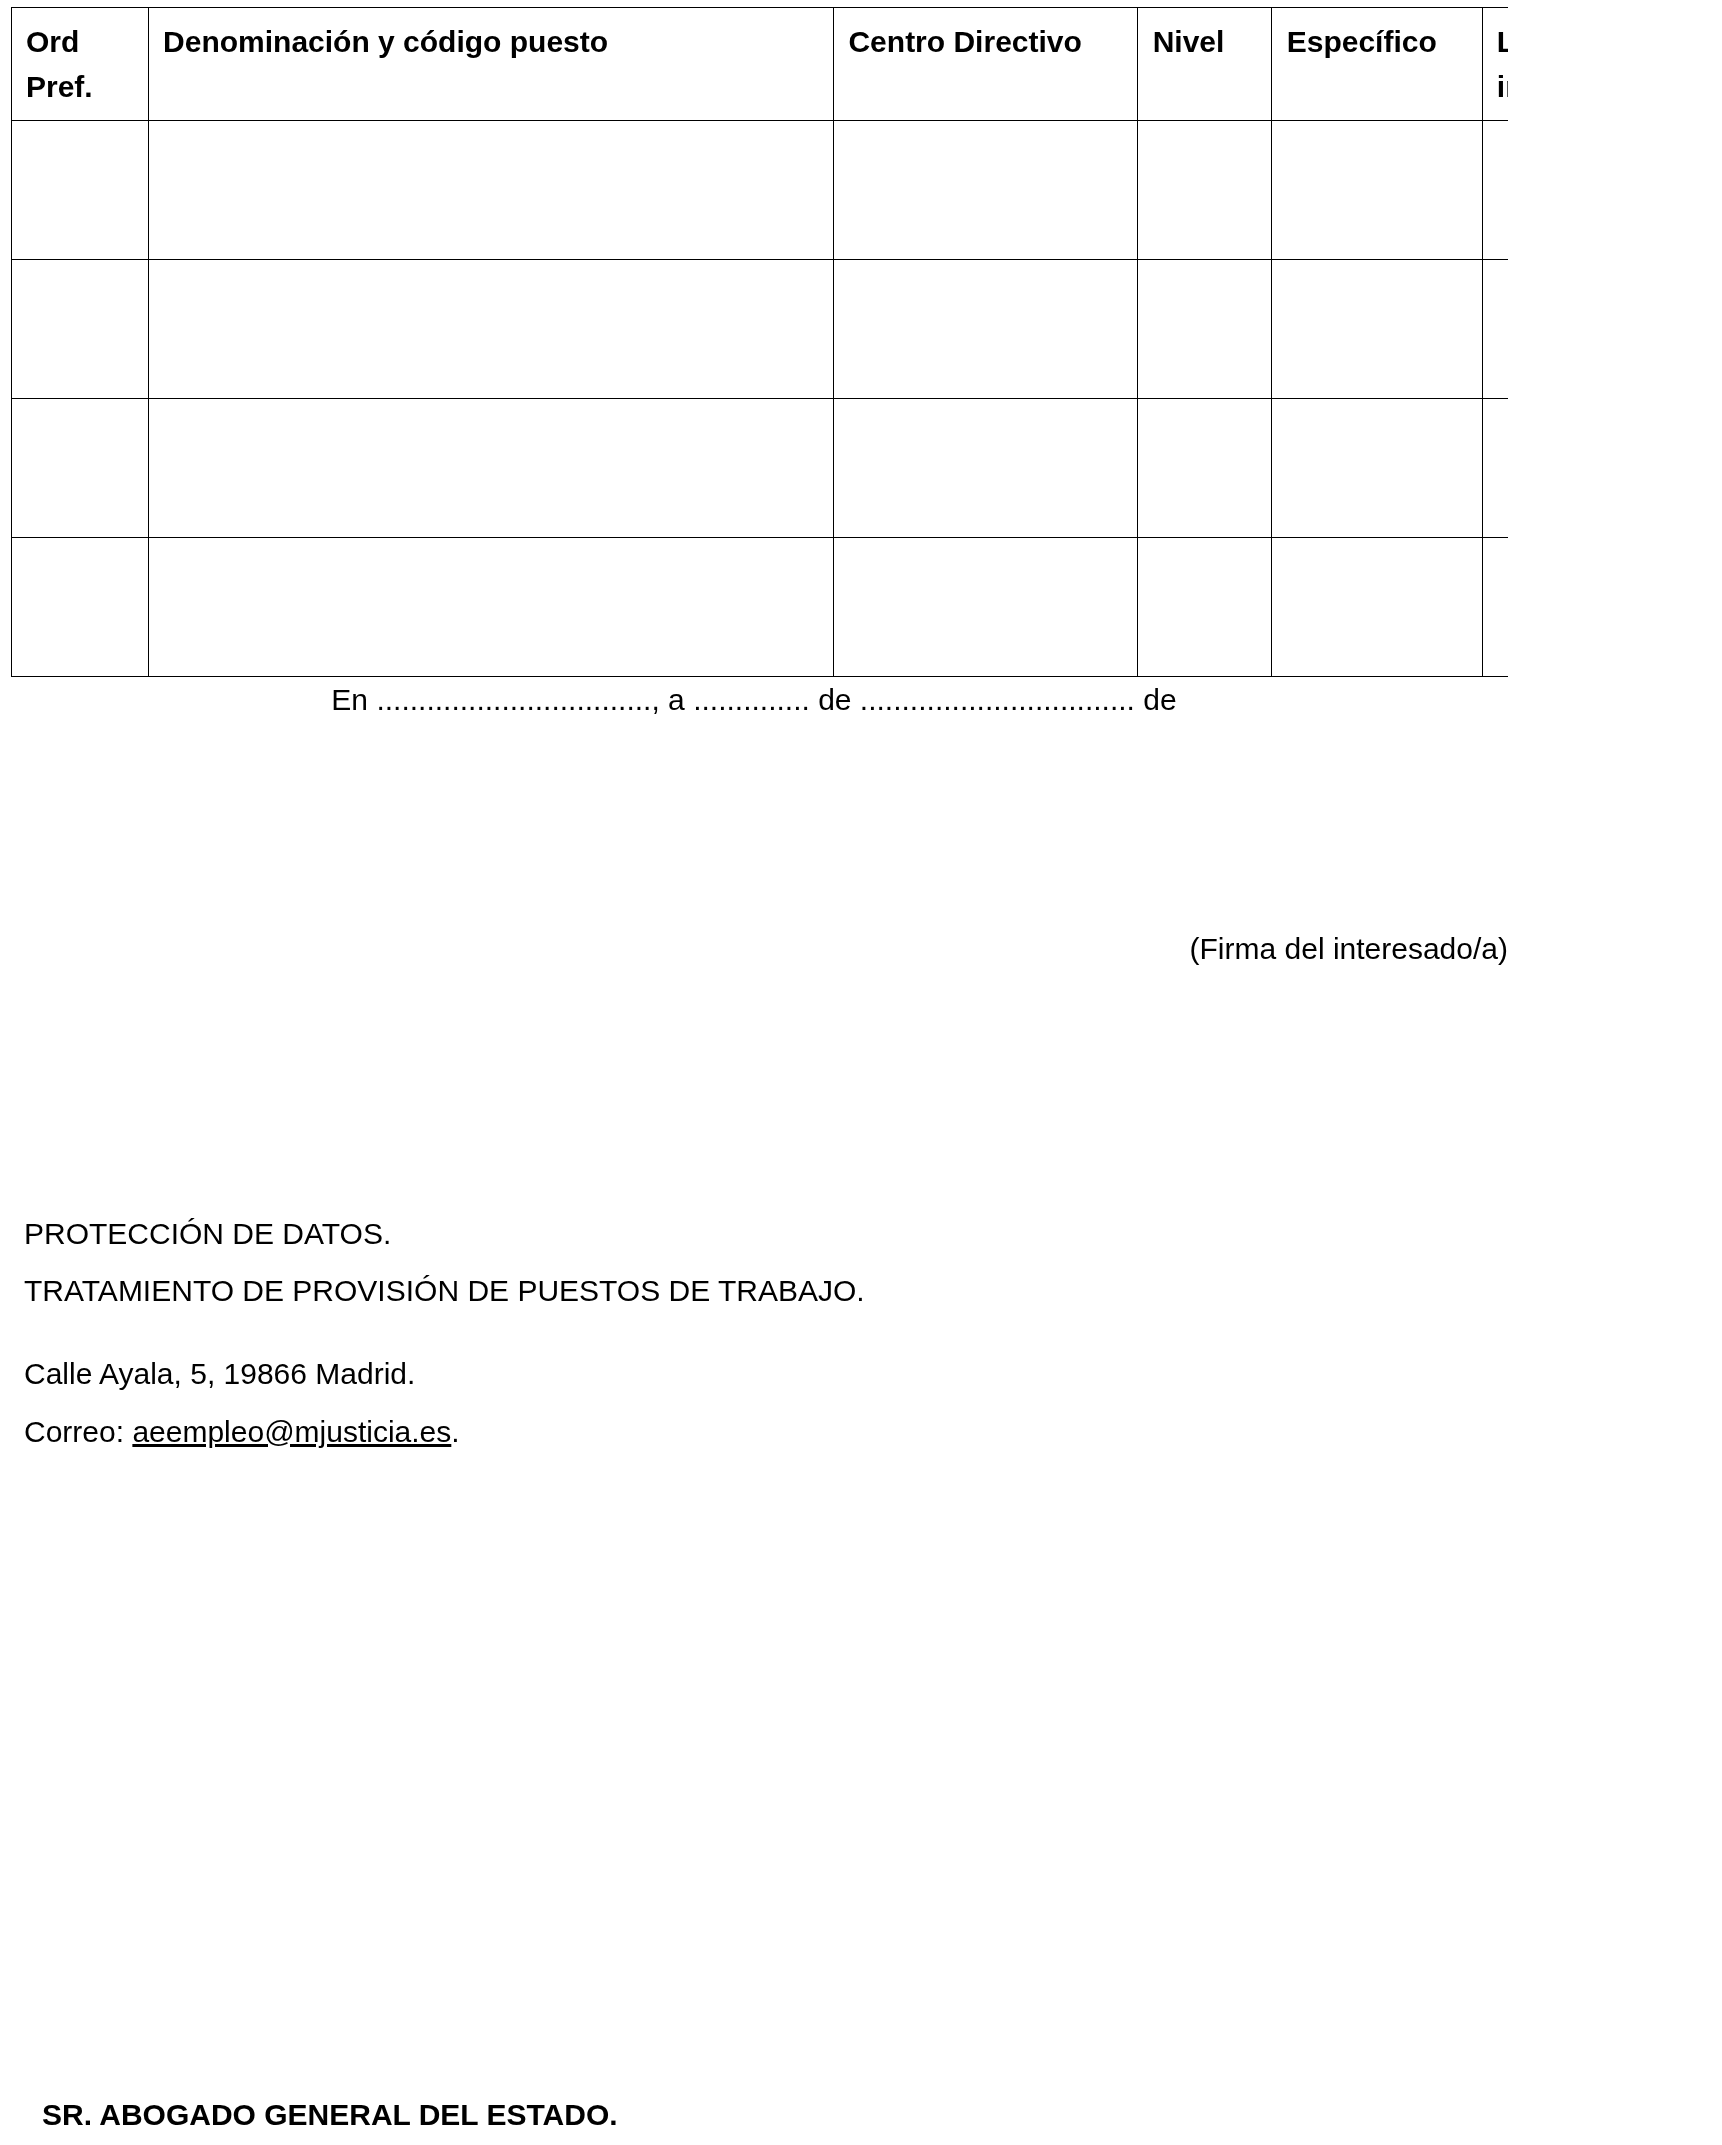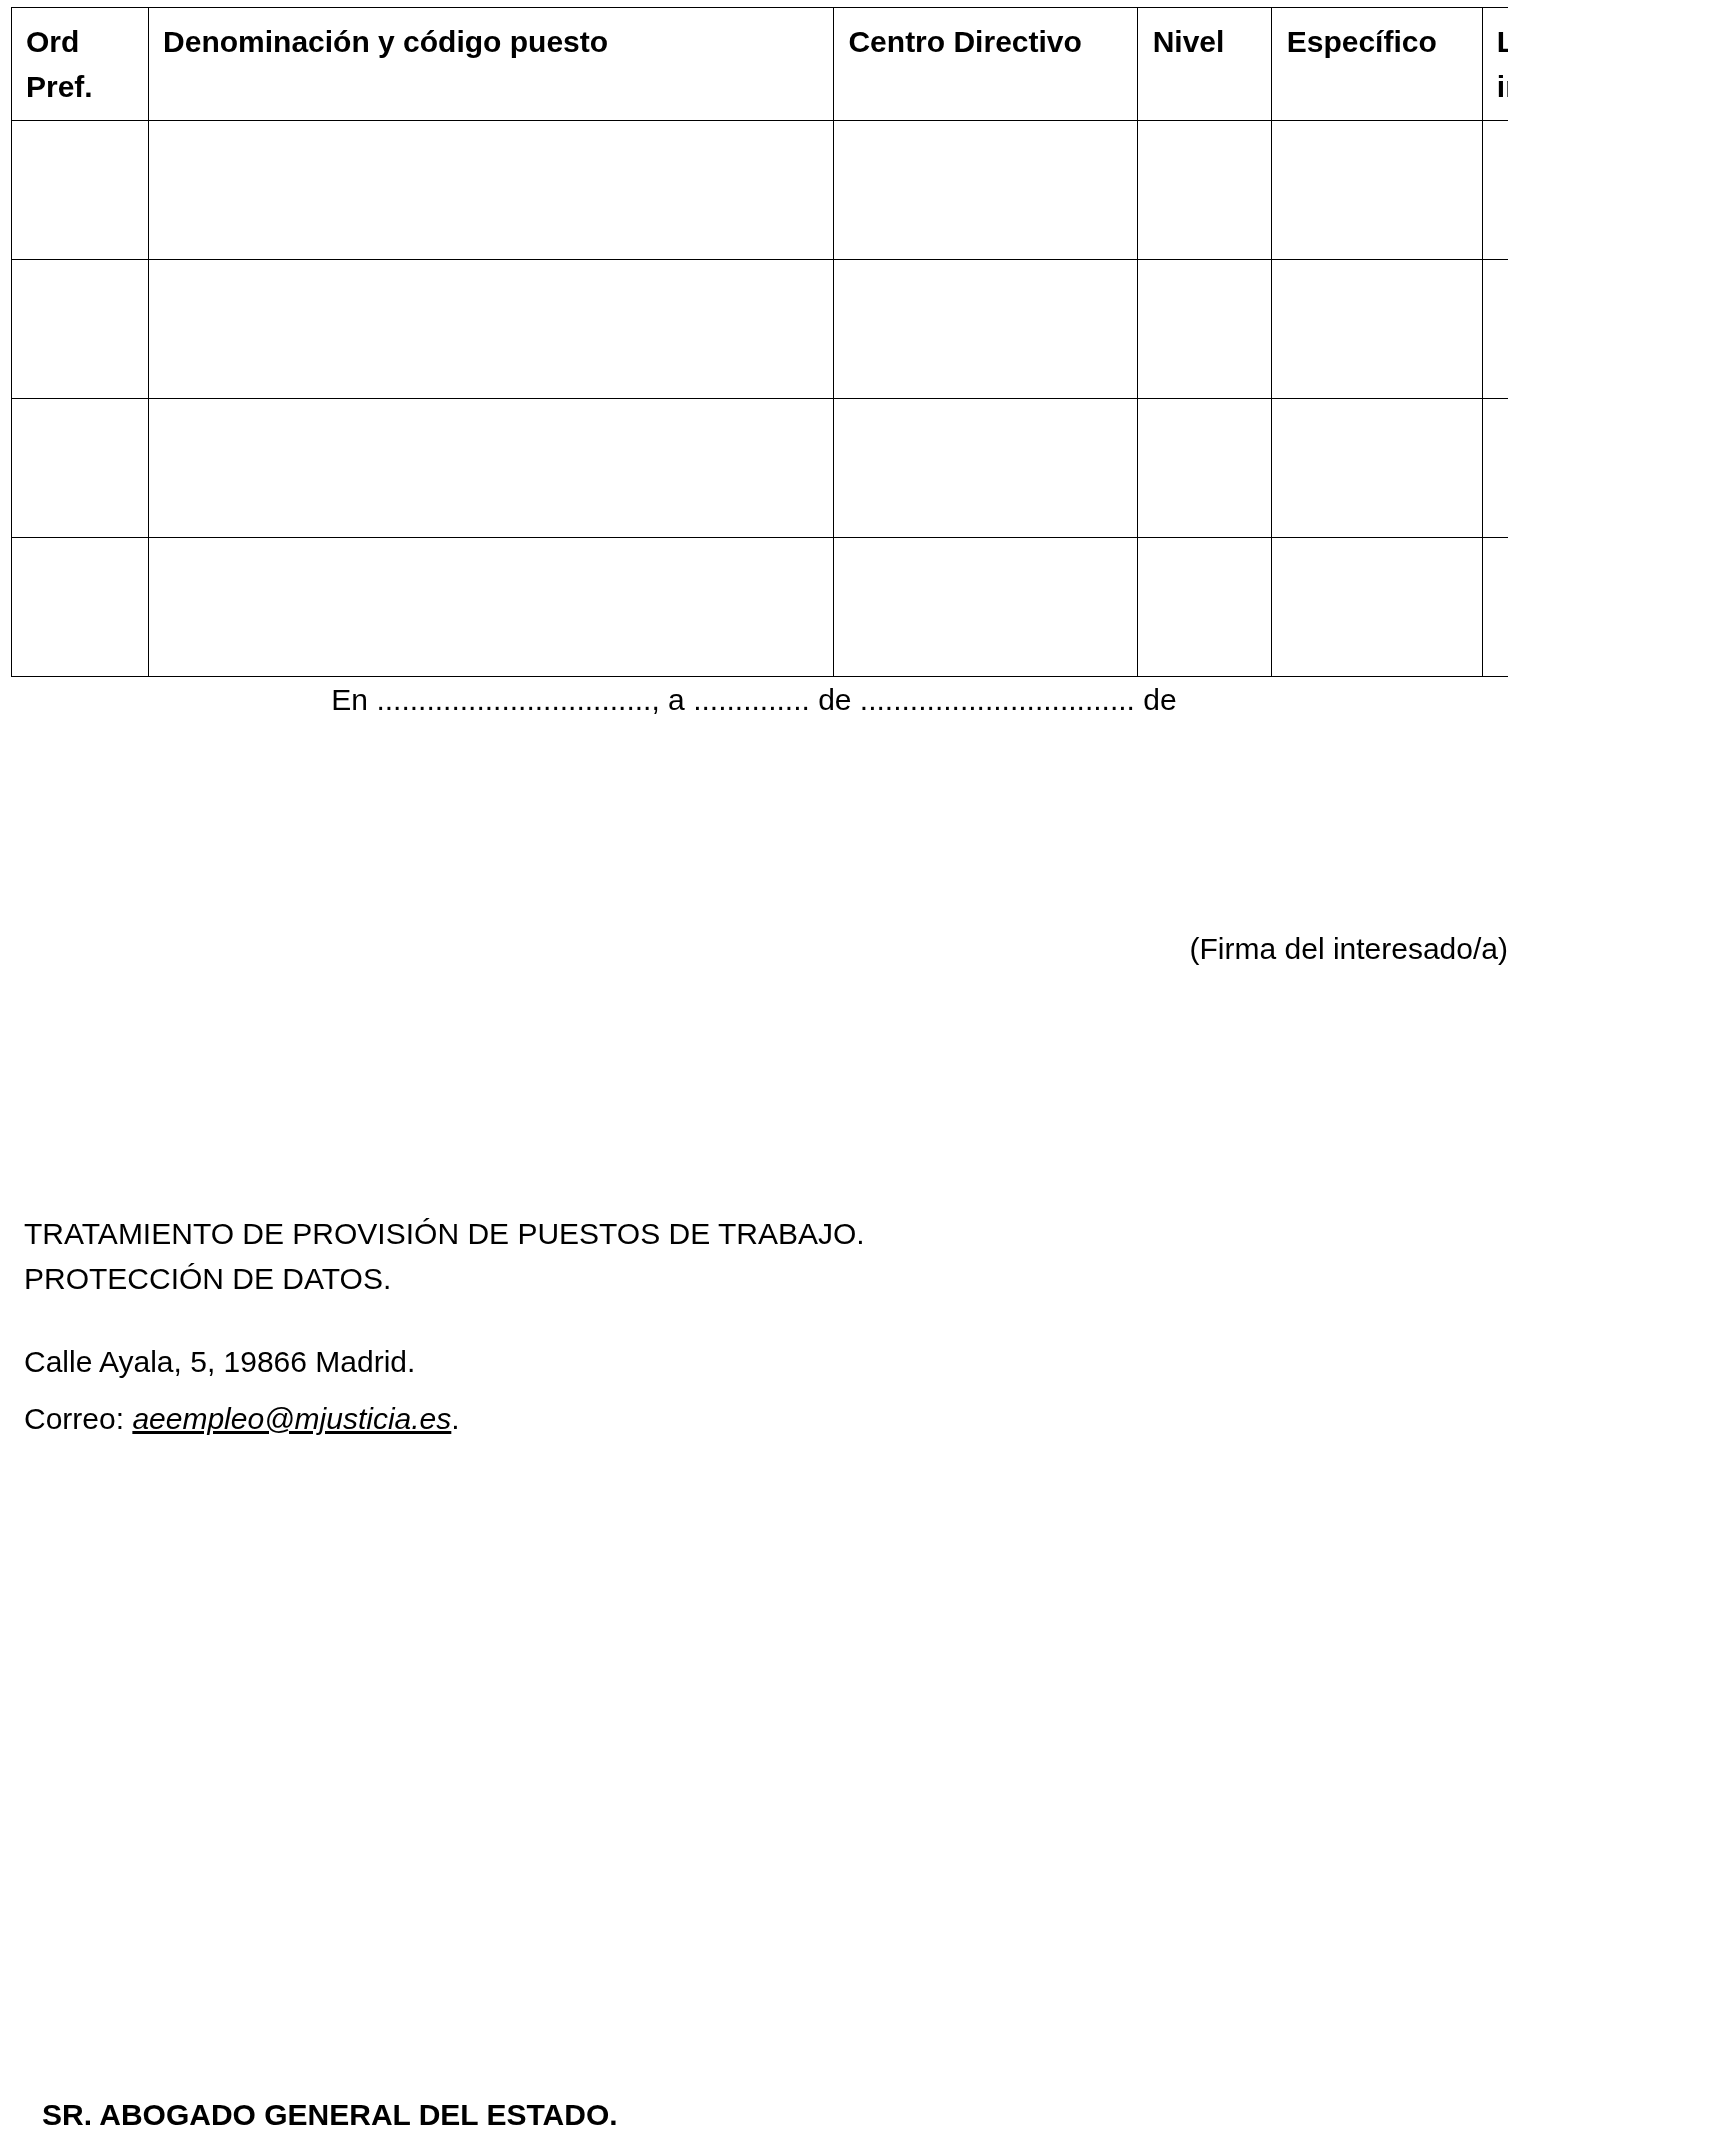--- a/index.html
+++ b/index.html
@@ -50,21 +50,20 @@
     margin-top: 240px;
     padding: 0 27px 0 24px;
   }
   .protection .line { margin-top: 12.5px; }
   .protection .line.first { margin-top: 0; }
   .protection .gap { margin-top: 38px; }
   a.doc-link {
     color: inherit;
     text-decoration: underline;
     cursor: pointer;
-    font-style: italic;
   }
   .url-link { display: inline-block; }
   .addressee {
     position: absolute;
     left: 42px;
     top: 2092px;
     font-weight: bold;
   }
 </style>
 </head>
@@ -125,22 +124,22 @@
         <td></td>
       </tr>
     </tbody>
   </table>
 
   <div class="date-line">En ................................., a .............. de ................................. de</div>
 
   <div class="signature-caption">(Firma del interesado/a)</div>
 
   <div class="protection">
+    <div class="line first">PROTECCIÓN DE DATOS.</div>
     <div class="line">TRATAMIENTO DE PROVISIÓN DE PUESTOS DE TRABAJO.</div>
-    <div class="line first">PROTECCIÓN DE DATOS.</div>
     <div class="gap">Calle Ayala, 5, 19866 Madrid.</div>
     <div class="line">
       <span>Correo: </span><a class="doc-link">aeempleo@mjusticia.es</a><span>.</span>
     </div>
   </div>
 
   <div class="addressee">SR. ABOGADO GENERAL DEL ESTADO.</div>
 
 </div>
 

